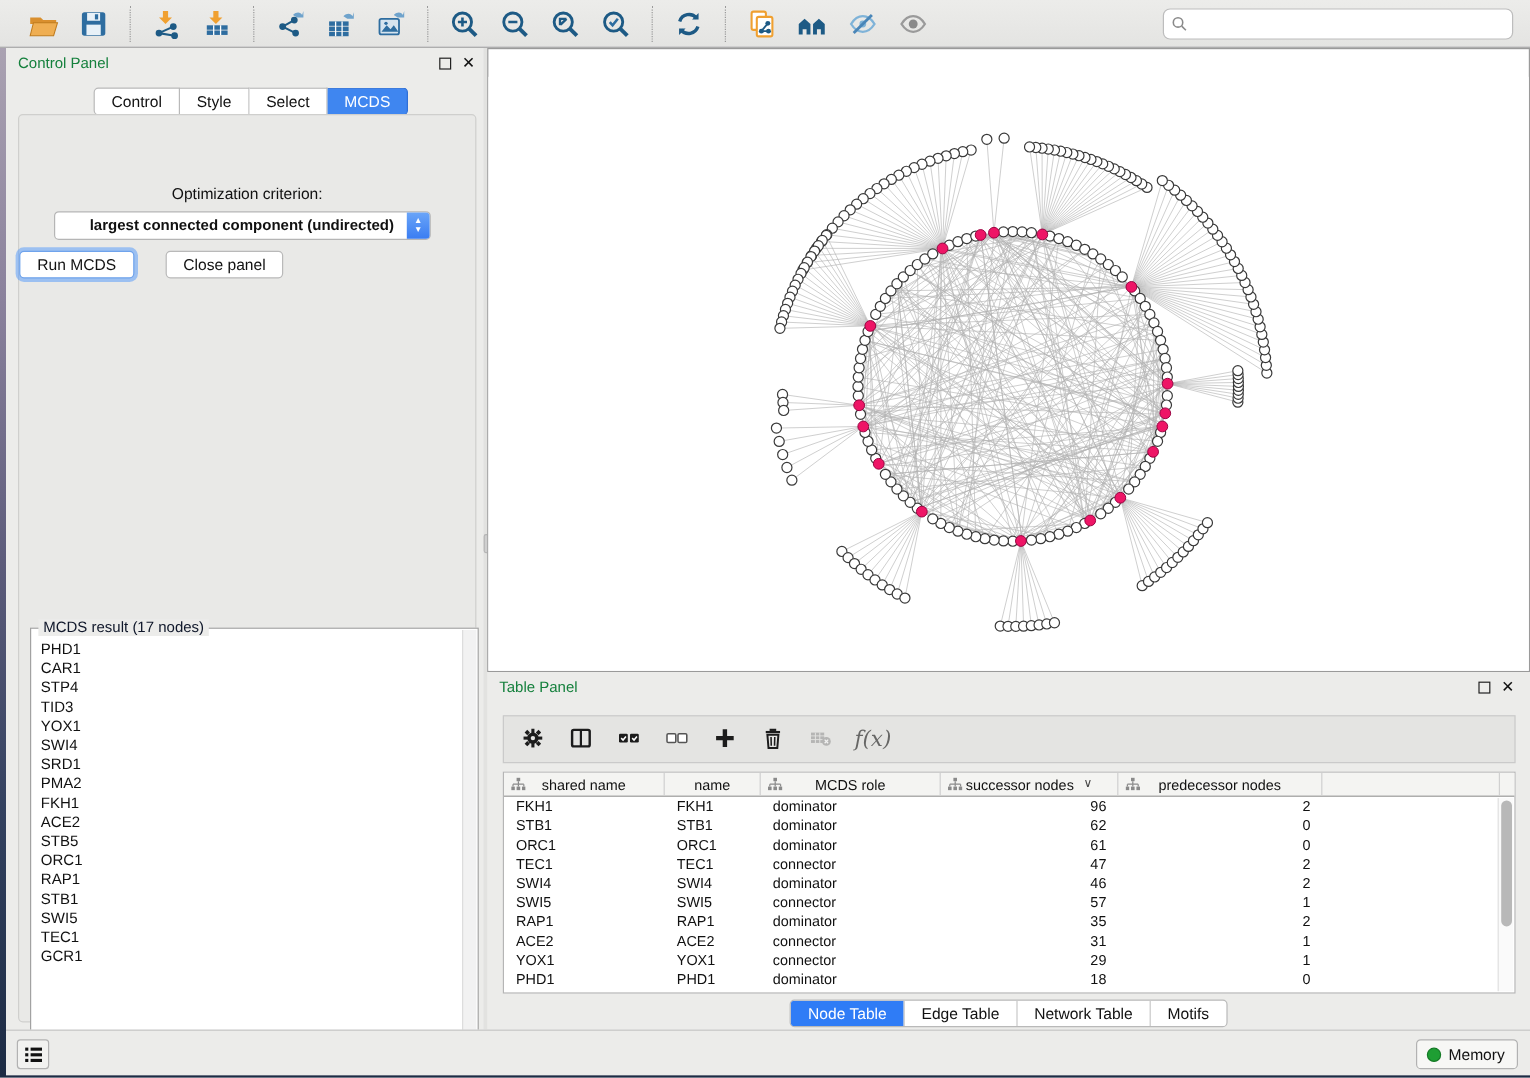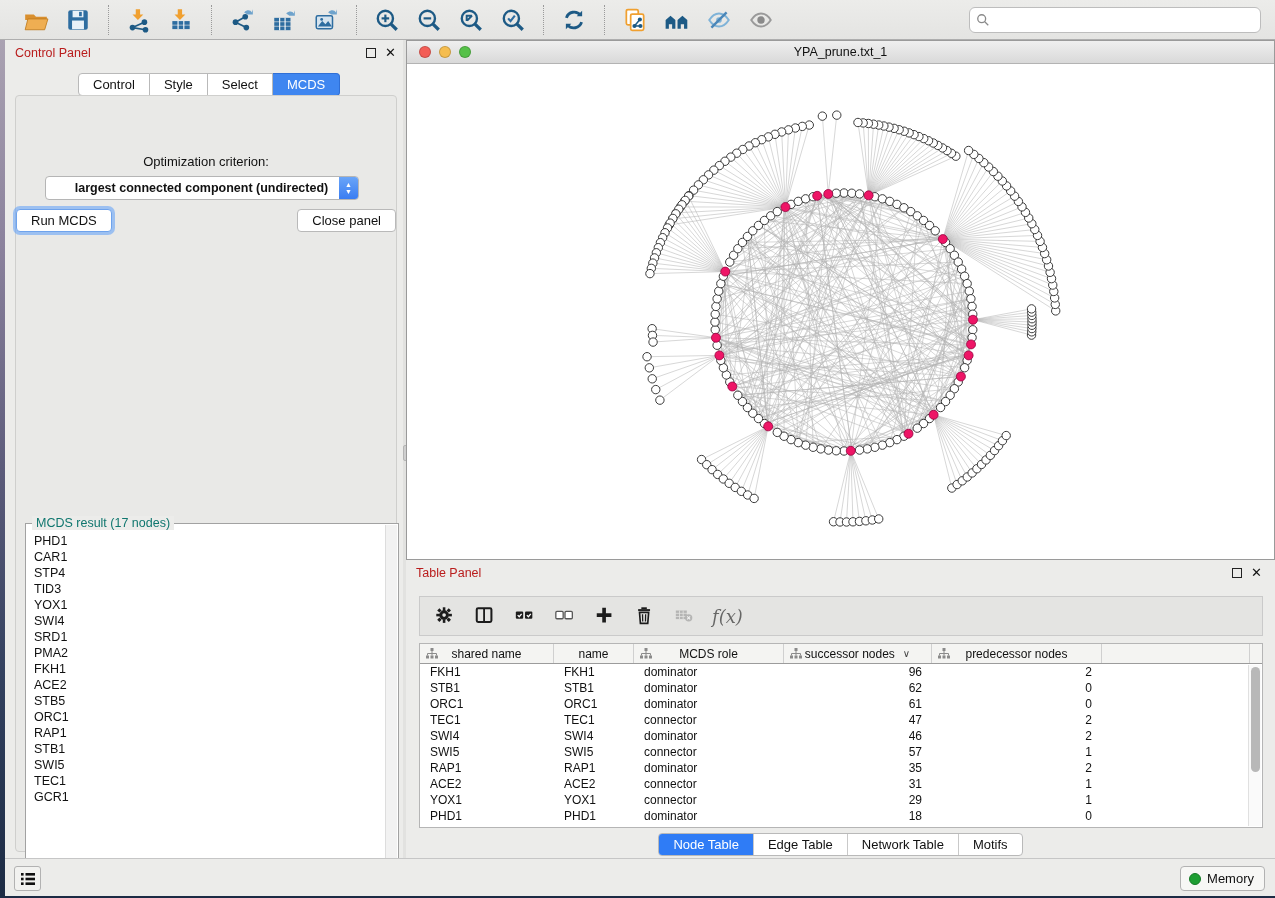--- a/index.html
+++ b/index.html
@@ -25,45 +25,45 @@
     display:flex; align-items:center; padding:0 6px; margin-right:6px; }
   .searchbox svg { width:14px; height:14px; margin-right:4px; flex:none; }
   .searchbox input { border:none; outline:none; flex:1; font-size:12px; background:transparent; font-family:inherit; }
 
   
   .app-body { position:absolute; left:5px; top:40px; width:1270px; height:856px; background:#ececea; }
 
   
   .control-panel { position:absolute; left:0; top:0; width:401px; height:818px; background:#ececea; }
   .panel-titlebar { position:absolute; left:0; top:0; width:100%; height:26px; display:flex; align-items:center; padding:0 10px; }
-  .panel-title { font-size:12.5px; color:#b91c1c; }
+  .panel-title { font-size:12.5px; color:#15803d; }
   .panel-controls { margin-left:auto; display:flex; align-items:center; gap:9px; }
   .float-glyph { width:10px; height:10px; border:1.5px solid #222; display:inline-block; }
   .close-glyph { font-size:13px; font-weight:bold; color:#111; line-height:10px; }
   .cp-tabs { position:absolute; left:73px; top:33px; display:flex; }
   .cp-tab { height:23px; padding:0 14px; background:#fff; border:1px solid #b9b9b9; border-left:none;
     display:flex; align-items:center; font-size:13px; color:#111; }
   .cp-tab:first-child { border-left:1px solid #b9b9b9; border-radius:4px 0 0 4px; }
   .cp-tab:last-child { border-radius:0 4px 4px 0; }
   .cp-tab.active { background:#3f86f0; border-color:#2f6fd6; color:#fff; }
   .cp-inner { position:absolute; left:10px; top:55px; width:382px; height:757px;
     background:#e9e9e7; border:1px solid #cfcfcd; border-radius:4px;padding-left:48px; }
   .opt-label { position:absolute; left:0; top:58px; width:100%; text-align:center; font-size:13px; color:#111; }
   .criterion { position:absolute; left:29px; top:80px; width:314px; height:24px; background:#fff;
     border:1px solid #b5b5b5; border-radius:4px; display:flex; align-items:center;font-weight:bold; }
   .criterion .val { flex:1; text-align:center; font-size:12.5px; color:#111; padding-left:18px; }
   .stepper { width:19px; height:100%; border-radius:0 3px 3px 0;
     background:linear-gradient(#6aa5f8,#3a7df2); display:flex; flex-direction:column; align-items:center; justify-content:center; gap:1px; }
   .stepper span { color:#fff; font-size:7px; line-height:6px; }
-  .btn-row { position:absolute; left:0; top:113px; width:100%; display:flex; justify-content:space-between; gap:26px; }
+  .btn-row { position:absolute; left:0; top:113px; width:100%; display:flex; justify-content:flex-start; gap:26px; }
   .push-btn { height:23px; padding:0 14px; background:#fff; border:1px solid #b9b9b9; border-radius:4px;
     font-size:13px; color:#111; font-family:inherit; }
   .push-btn.focused { box-shadow:0 0 0 3px rgba(92,158,250,.55); border-color:#6fa3ec; }
   .groupbox { position:absolute; left:9px; top:427px; width:374px; height:372px; border:1px solid #a2a2a2; background:#fff; }
-  .groupbox-legend { position:absolute; left:6px; top:-8px; background:#ececea; padding:0 4px; font-size:12.5px; color:#0f766e; }
+  .groupbox-legend { position:absolute; left:6px; top:-8px; background:#ececea; padding:0 4px; font-size:12.5px; color:#0f172a; }
   .mcds-list { position:absolute; inset:0; padding:9px 8px 4px 8px; overflow:hidden; font-size:12.5px; line-height:16px; color:#111; }
   .mcds-scroll { position:absolute; right:1px; top:1px; bottom:1px; width:12px; background:#f2f2f2; border-left:1px solid #ddd; }
 
   
   .splitter { position:absolute; left:398px; top:0; width:5px; height:818px; background:#e2e2e0; }
   .splitter-handle { position:absolute; left:0; top:405px; width:5px; height:16px; background:#cfcfcf; border:1px solid #b5b5b5; border-radius:2px; }
 
   
   .right-col { position:absolute; left:401px; top:0; width:869px; height:818px; }
 
@@ -337,28 +337,20 @@
       </div>
     </div>
 
     <div class="splitter">
       <div class="splitter-handle"></div>
     </div>
 
     <div class="right-col">
 
       <div class="net-window">
-        <div class="net-titlebar">
-          <span class="net-title">YPA_prune.txt_1</span>
-          <span class="traffic">
-            <i class="tl-red"></i>
-            <i class="tl-yellow"></i>
-            <i class="tl-green"></i>
-          </span>
-        </div>
         <div class="net-canvas">
           <svg id="graph-svg" width="867" height="495">
               <g stroke="#b3b3b3" stroke-width="0.75" fill="none" stroke-opacity="0.7">
                 <line x1="378.4352255335985" y1="143.06015837970054" x2="391.2559695715129" y2="137.3829046935815"></line>
                 <line x1="378.4352255335985" y1="143.06015837970054" x2="437" y2="387"></line>
                 <line x1="378.4352255335985" y1="143.06015837970054" x2="391.2559695715129" y2="378.6170953064185"></line>
                 <line x1="378.4352255335985" y1="143.06015837970054" x2="528.2167747730647" y2="349.2167747730646"></line>
                 <line x1="378.4352255335985" y1="143.06015837970054" x2="370.2634219710823" y2="368.3957841268867"></line>
                 <line x1="378.4352255335985" y1="143.06015837970054" x2="351.4571770869374" y2="354.55788651407204"></line>
                 <line x1="378.4352255335985" y1="143.06015837970054" x2="565.764646494808" y2="265.7888261674749"></line>

